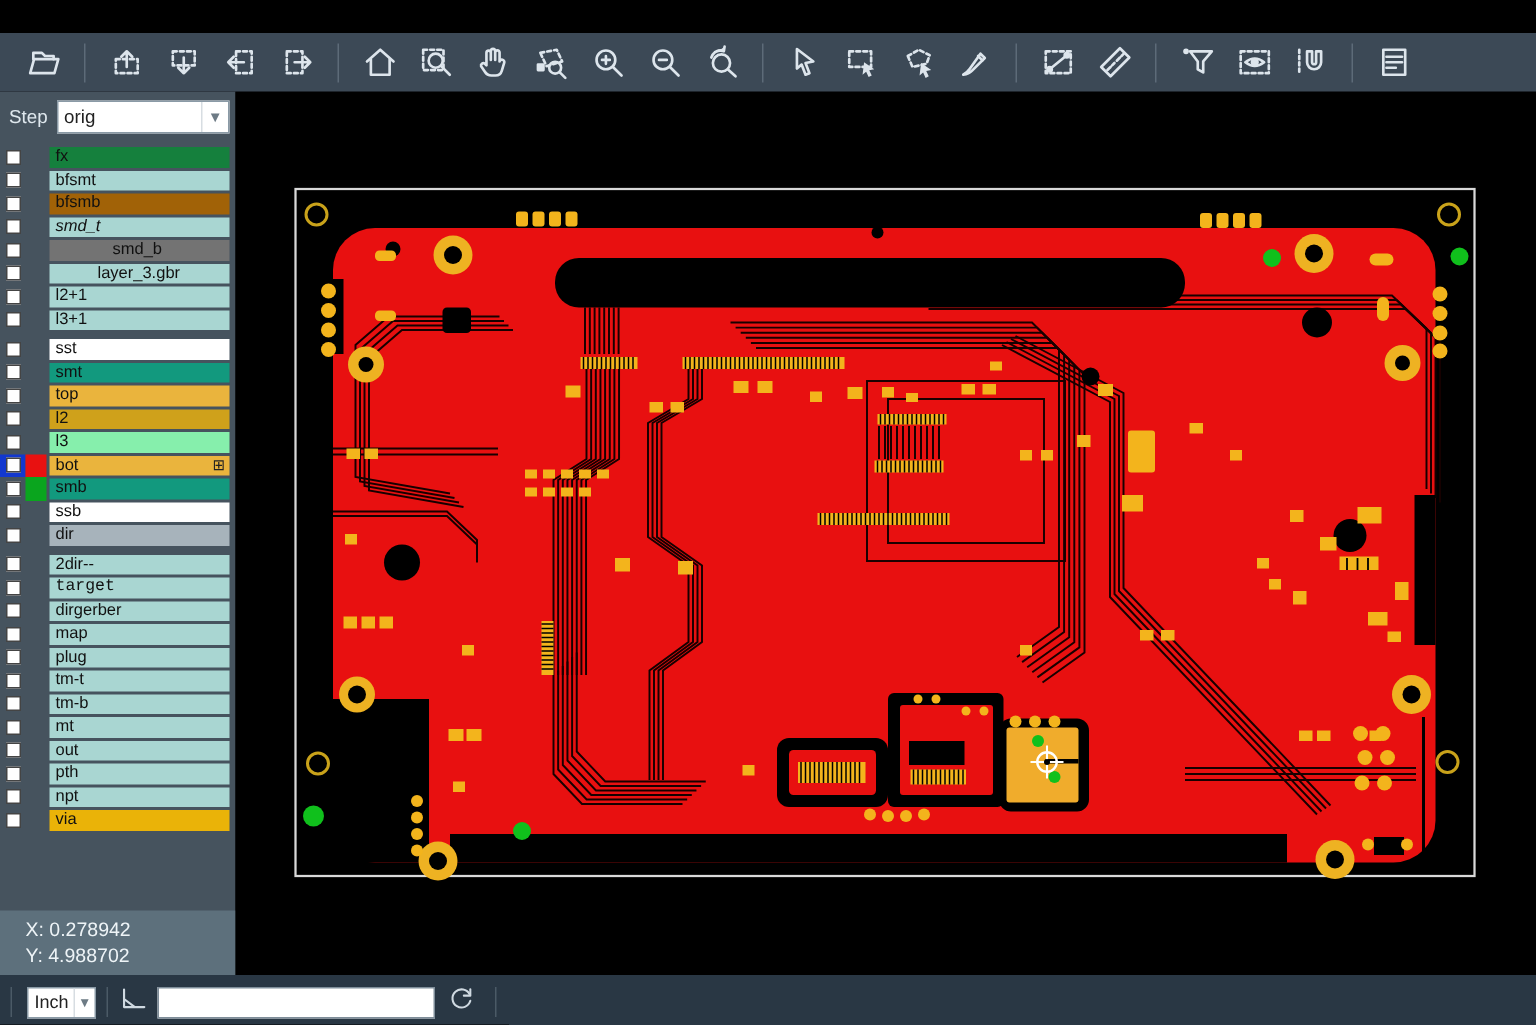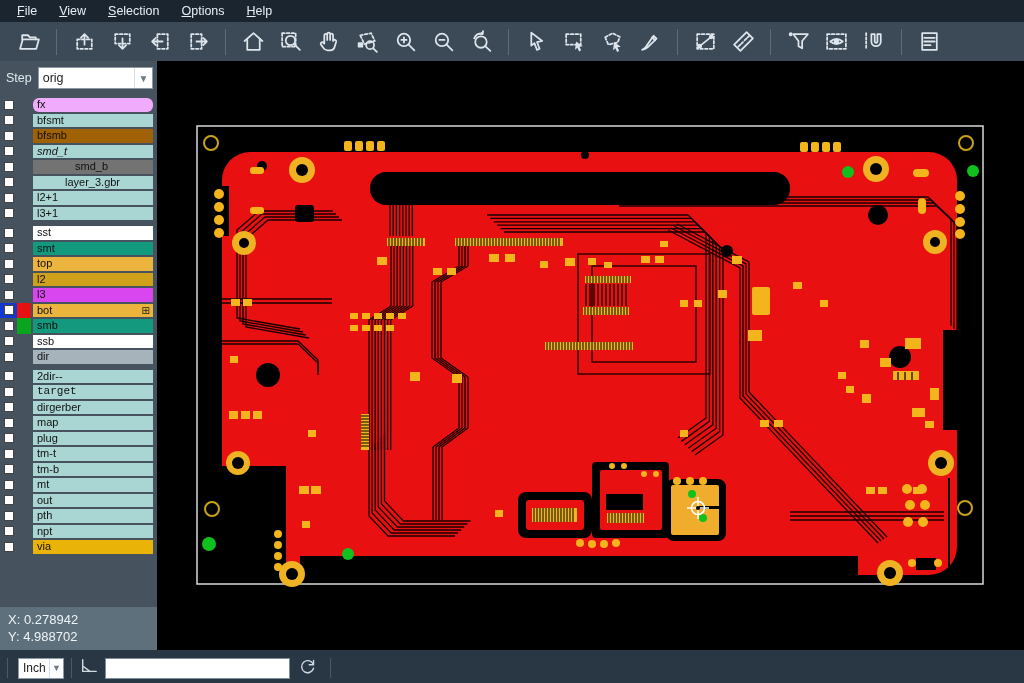--- a/index.html
+++ b/index.html
@@ -35,21 +35,21 @@
   .lgroup { margin-bottom:4px; }
   .lrow { display:flex; align-items:center; height:15.5px; }
   .lchk { width:17px; display:flex; align-items:center; justify-content:center; align-self:stretch; }
   .lchk .box { width:10px; height:10px; background:#fff; border:1px solid #444; }
   .lswatch { width:14px; align-self:stretch; margin-right:2px; }
   .lbar { width:120px; height:13.5px; display:flex; align-items:center;
     justify-content:space-between; padding:0 3px 0 4px; font-size:11px; color:#111; line-height:13px; }
   .lgrid { font-size:10px; color:#222; }
 
   #xybox { position:absolute; left:0; top:546px; width:157px; height:43px;
-    background:#5d707c; color:#eef4f7; font-size:13px; padding:4px 8px; }
+    background:#5d707c; color:#eef4f7; font-size:13px; padding:4px 17px; }
   #xybox div { line-height:17px; }
 
   
   #canvas { position:absolute; left:157px; top:61px; width:867px; height:589px; background:#000; }
 
   
   #bottombar { position:absolute; left:0; top:650px; width:1024px; height:36px;
     background:#293744; display:flex; align-items:center; }
   .bb-sep { width:1px; height:20px; background:#4b5a66; margin:0 7px; }
   #unitselect { width:46px; height:21px; background:#fff; border:1px solid #8a9aa6;
@@ -60,27 +60,20 @@
   #cornericon svg, #refreshicon svg { stroke:#cfd9e1; fill:none; stroke-width:1.6;
     stroke-linecap:round; stroke-linejoin:round; }
   #cmdinput { width:185px; height:21px; border:1px solid #7e8d99; background:#fff;
     font-size:12px; padding:0 4px; margin-left:6px; }
   #refreshicon { margin:0 6px 0 8px; }
 </style>
 </head>
 <body>
 
 <div id="app">
-  <div id="menubar">
-      <div class="menu-item"><u>F</u>ile</div>
-      <div class="menu-item"><u>V</u>iew</div>
-      <div class="menu-item"><u>S</u>election</div>
-      <div class="menu-item"><u>O</u>ptions</div>
-      <div class="menu-item"><u>H</u>elp</div>
-    </div>
   <div id="toolbar">
       <div class="tb-btn">
         <svg width="25" height="25" viewBox="0 0 24 24">
           <path d="M3,19 L5.5,10 H21 L18.5,19 Z"></path>
           <path d="M5,10 V6 H10.5 L12.5,8 H18 V10"></path>
         </svg>
       </div>
       <span class="tb-sep"></span>
       <div class="tb-btn">
         <svg width="25" height="25" viewBox="0 0 24 24">
@@ -228,21 +221,21 @@
         <span class="chev">▼</span>
       </div>
     </div>
     <div id="layerlist">
         <div class="lgroup">
           <div class="lrow">
             <div class="lchk">
               <div class="box"></div>
             </div>
             <div class="lswatch"></div>
-            <div class="lbar" style="background: #f0abfc; border-radius: 6px;">
+            <div class="lbar" style="background: #15803d;">
               <span>fx</span>
             </div>
           </div>
           <div class="lrow">
             <div class="lchk">
               <div class="box"></div>
             </div>
             <div class="lswatch"></div>
             <div class="lbar" style="background: rgb(169, 214, 210);">
               <span>bfsmt</span>
@@ -338,21 +331,21 @@
             <div class="lswatch"></div>
             <div class="lbar" style="background: rgb(207, 161, 27);">
               <span>l2</span>
             </div>
           </div>
           <div class="lrow">
             <div class="lchk">
               <div class="box"></div>
             </div>
             <div class="lswatch"></div>
-            <div class="lbar" style="background: #d946ef;">
+            <div class="lbar" style="background: #86efac;">
               <span>l3</span>
             </div>
           </div>
           <div class="lrow">
             <div class="lchk" style="background: rgb(18, 56, 207);">
               <div class="box"></div>
             </div>
             <div class="lswatch" style="background: rgb(232, 17, 17);"></div>
             <div class="lbar" style="background: rgb(234, 180, 61);">
               <span>bot</span>

